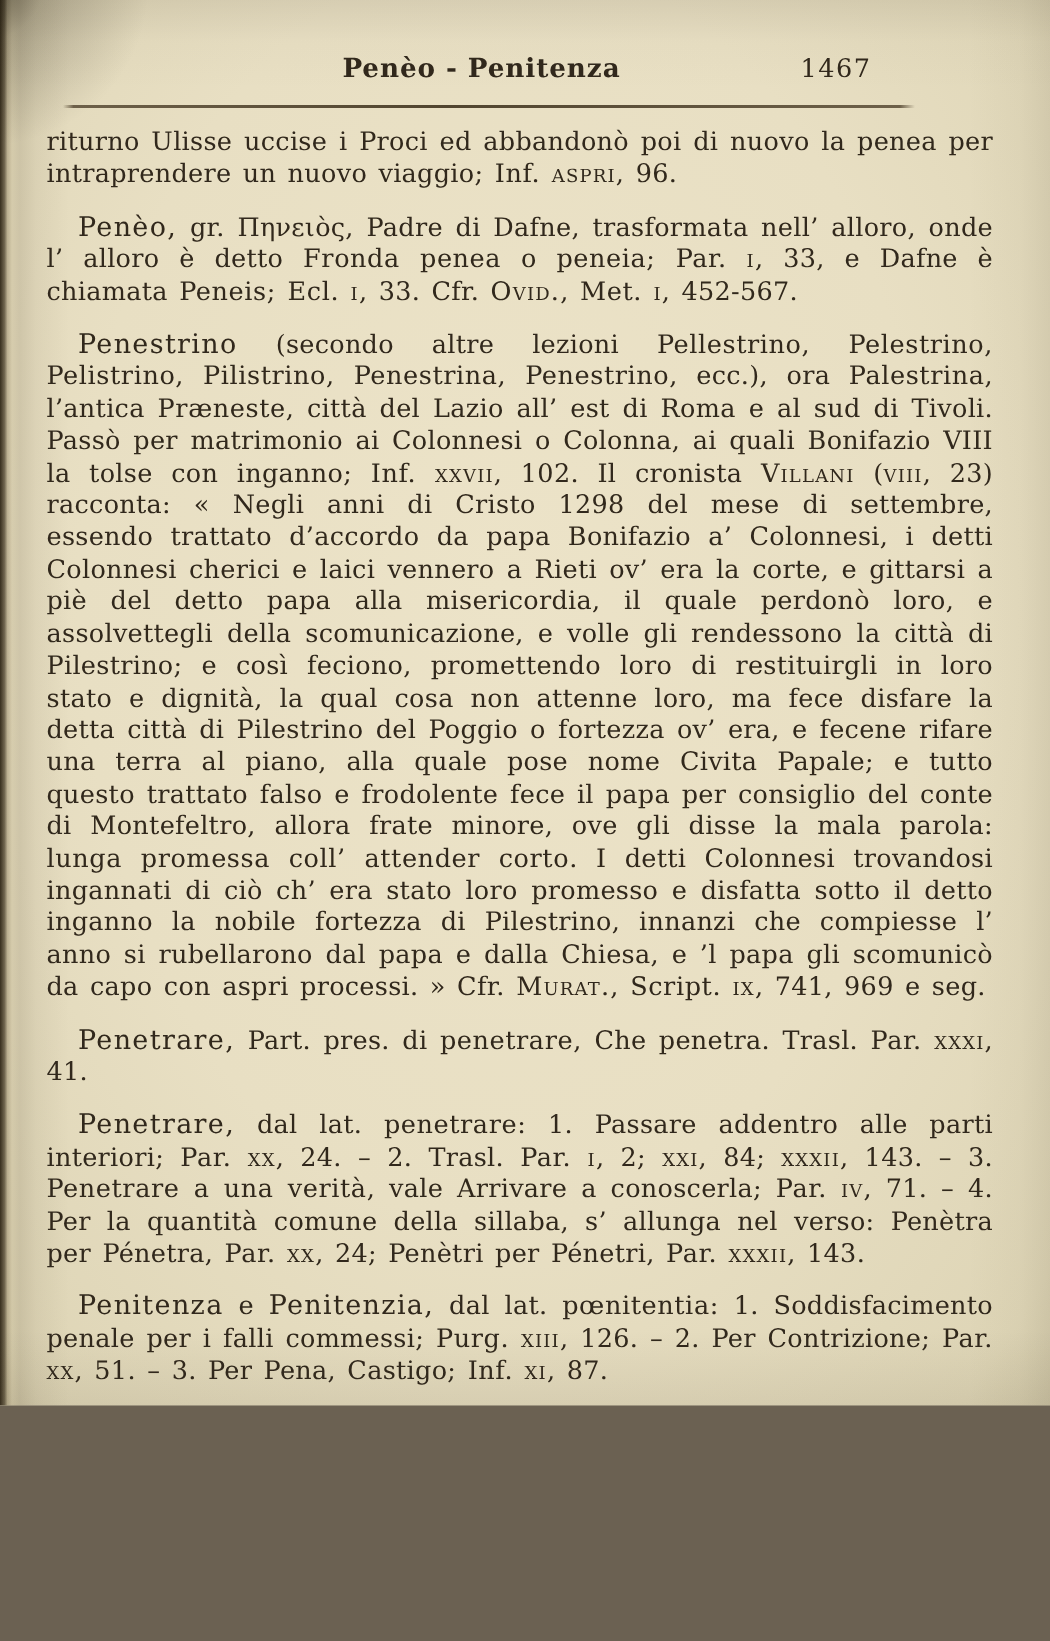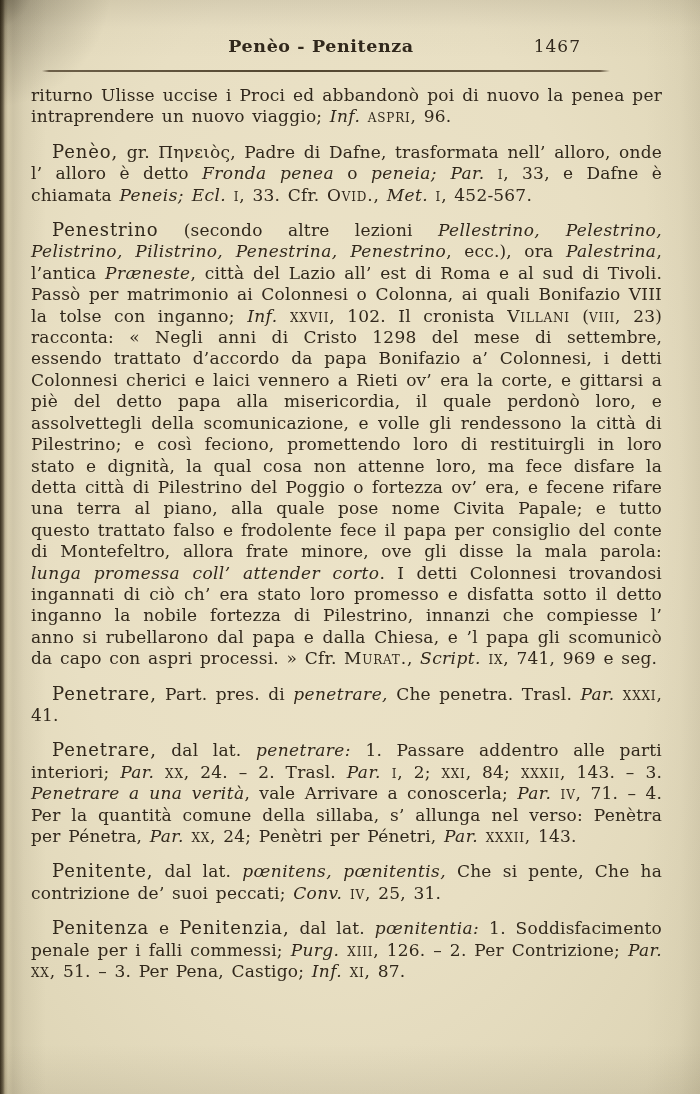--- a/index.html
+++ b/index.html
@@ -1,18 +1,18 @@
 <!DOCTYPE html>
 <html lang="it"><head>
 <meta charset="utf-8">
 <style>
   html,body{margin:0;padding:0;background:#6b6152;}
   .scan-page{
     position:relative;
-    width:700px;height:1094px;
+    width:700px;height:937px;
     margin:0 auto;
     overflow:hidden;
     font-family:"DejaVu Serif", serif;
     background:
       radial-gradient(circle at -1% -1%, rgba(30,24,12,0.55) 0%, rgba(30,24,12,0.22) 3%, rgba(30,24,12,0) 9%),
       linear-gradient(180deg, rgba(60,50,30,0.10) 0px, rgba(60,50,30,0.02) 28px, rgba(60,50,30,0) 60px),
       linear-gradient(0deg, rgba(60,50,30,0.08) 0px, rgba(60,50,30,0) 50px),
       linear-gradient(270deg, rgba(60,50,30,0.09) 0px, rgba(60,50,30,0.03) 20px, rgba(60,50,30,0) 55px),
       linear-gradient(90deg, rgba(46,37,21,0.95) 0px, rgba(64,53,33,0.70) 3px, rgba(130,115,82,0.40) 5px,
                       rgba(180,168,132,0.30) 8px, rgba(90,78,52,0.16) 13px, rgba(90,78,52,0.07) 24px, rgba(90,78,52,0) 46px),
@@ -36,21 +36,21 @@
   .text-block{position:absolute;left:31px;top:85px;width:631px;}
   .para{
     margin:0;text-align:justify;
     font-size:17px;line-height:21.4px;
     word-spacing:2px;letter-spacing:0.2px;
     hyphens:auto;
   }
   .para.entry{margin-top:13px;text-indent:21px;}
   .para .p{}
   .para .b{font-weight:normal;font-size:18px;letter-spacing:0.9px;}
-  .para .i{font-style:italic;letter-spacing:0.4px;}
+  .para .i{letter-spacing:0.4px;}
   .para .sc{font-variant:small-caps;letter-spacing:0.8px;}
 </style>
 </head>
 <body>
 
 <div class="scan-page" style="--ink: #31281c;">
   <div class="gutter-strip"></div>
 
   <div class="running-head">
     <div class="head-title">Penèo - Penitenza</div>
@@ -58,16 +58,15 @@
   </div>
 
   <hr class="head-rule">
 
   <div class="text-block">
       <p class="para"><span class="p">riturno Ulisse uccise i Proci ed abbandonò poi di nuovo la penea per intraprendere un nuovo viaggio; </span><span class="i">Inf.</span><span class="p"> </span><span class="sc">aspri</span><span class="p">, 96.</span></p>
       <p class="para entry"><span class="b">Penèo,</span><span class="p"> gr. Πηνειὸς, Padre di Dafne, trasformata nell’ alloro, onde l’ alloro è detto </span><span class="i">Fronda penea</span><span class="p"> o </span><span class="i">peneia; </span><span class="i">Par.</span><span class="p"> </span><span class="sc">i</span><span class="p">, 33, e Dafne è chiamata </span><span class="i">Peneis; </span><span class="i">Ecl.</span><span class="p"> </span><span class="sc">i</span><span class="p">, 33. Cfr. </span><span class="sc">Ovid.</span><span class="p">, </span><span class="i">Met.</span><span class="p"> </span><span class="sc">i</span><span class="p">, 452-567.</span></p>
       <p class="para entry"><span class="b">Penestrino</span><span class="p"> (secondo altre lezioni </span><span class="i">Pellestrino, Pelestrino, Pelistrino, Pilistrino, Penestrina, Penestrino</span><span class="p">, ecc.), ora </span><span class="i">Palestrina</span><span class="p">, l’antica </span><span class="i">Præneste</span><span class="p">, città del Lazio all’ est di Roma e al sud di Tivoli. Passò per matrimonio ai Colonnesi o Colonna, ai quali Bonifazio VIII la tolse con inganno; </span><span class="i">Inf.</span><span class="p"> </span><span class="sc">xxvii</span><span class="p">, 102. Il cronista </span><span class="sc">Villani</span><span class="p"> (</span><span class="sc">viii</span><span class="p">, 23) racconta: « Negli anni di Cristo 1298 del mese di settembre, essendo trattato d’accordo da papa Bonifazio a’ Colonnesi, i detti Colonnesi cherici e laici vennero a Rieti ov’ era la corte, e gittarsi a piè del detto papa alla misericordia, il quale perdonò loro, e assolvettegli della scomunicazione, e volle gli rendessono la città di Pilestrino; e così feciono, promettendo loro di restituirgli in loro stato e dignità, la qual cosa non attenne loro, ma fece disfare la detta città di Pilestrino del Poggio o fortezza ov’ era, e fecene rifare una terra al piano, alla quale pose nome Civita Papale; e tutto questo trattato falso e frodolente fece il papa per consiglio del conte di Montefeltro, allora frate minore, ove gli disse la mala parola: </span><span class="i">lunga promessa coll’ attender corto</span><span class="p">. I detti Colonnesi trovandosi ingannati di ciò ch’ era stato loro promesso e disfatta sotto il detto inganno la nobile fortezza di Pilestrino, innanzi che compiesse l’ anno si rubellarono dal papa e dalla Chiesa, e ’l papa gli scomunicò da capo con aspri processi. » Cfr. </span><span class="sc">Murat.</span><span class="p">, </span><span class="i">Script.</span><span class="p"> </span><span class="sc">ix</span><span class="p">, 741, 969 e seg.</span></p>
       <p class="para entry"><span class="b">Penetrare,</span><span class="p"> Part. pres. di </span><span class="i">penetrare,</span><span class="p"> Che penetra. Trasl. </span><span class="i">Par.</span><span class="p"> </span><span class="sc">xxxi</span><span class="p">, 41.</span></p>
       <p class="para entry"><span class="b">Penetrare,</span><span class="p"> dal lat. </span><span class="i">penetrare:</span><span class="p"> 1. Passare addentro alle parti interiori; </span><span class="i">Par.</span><span class="p"> </span><span class="sc">xx</span><span class="p">, 24. – 2. Trasl. </span><span class="i">Par.</span><span class="p"> </span><span class="sc">i</span><span class="p">, 2; </span><span class="sc">xxi</span><span class="p">, 84; </span><span class="sc">xxxii</span><span class="p">, 143. – 3. </span><span class="i">Penetrare a una verità</span><span class="p">, vale Arrivare a conoscerla; </span><span class="i">Par.</span><span class="p"> </span><span class="sc">iv</span><span class="p">, 71. – 4. Per la quantità comune della sillaba, s’ allunga nel verso: Penètra per Pénetra, </span><span class="i">Par.</span><span class="p"> </span><span class="sc">xx</span><span class="p">, 24; Penètri per Pénetri, </span><span class="i">Par.</span><span class="p"> </span><span class="sc">xxxii</span><span class="p">, 143.</span></p>
-      <p class="para entry"><span class="b">Penitente,</span><span class="p"> dal lat. </span><span class="i">pœnitens, pœnitentis,</span><span class="p"> Che si pente, Che ha contrizione de’ suoi peccati; </span><span class="i">Conv.</span><span class="p"> </span><span class="sc">iv</span><span class="p">, 25, 31.</span></p>
       <p class="para entry"><span class="b">Penitenza</span><span class="p"> e </span><span class="b">Penitenzia,</span><span class="p"> dal lat. </span><span class="i">pœnitentia:</span><span class="p"> 1. Soddisfacimento penale per i falli commessi; </span><span class="i">Purg.</span><span class="p"> </span><span class="sc">xiii</span><span class="p">, 126. – 2. Per Contrizione; </span><span class="i">Par.</span><span class="p"> </span><span class="sc">xx</span><span class="p">, 51. – 3. Per Pena, Castigo; </span><span class="i">Inf.</span><span class="p"> </span><span class="sc">xi</span><span class="p">, 87.</span></p>
     </div>
 </div>
 
 </body></html>

